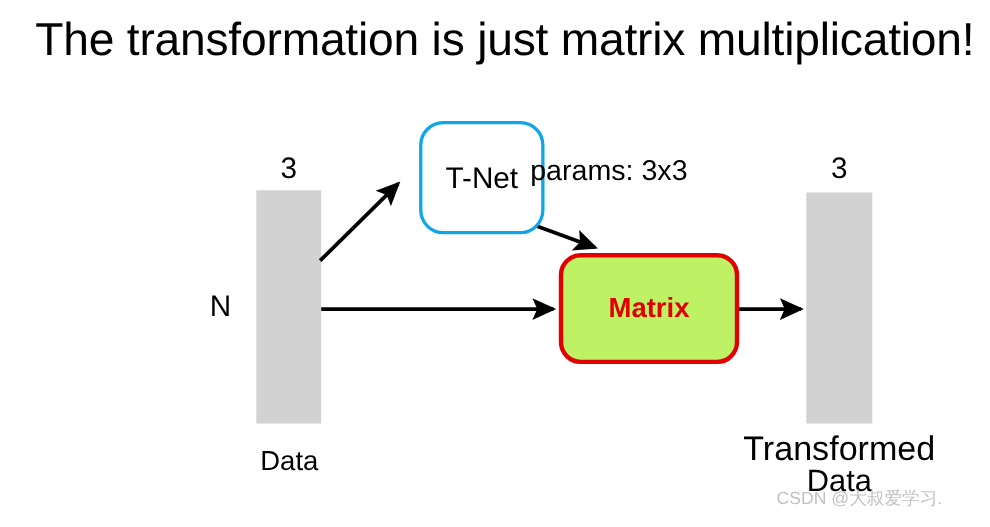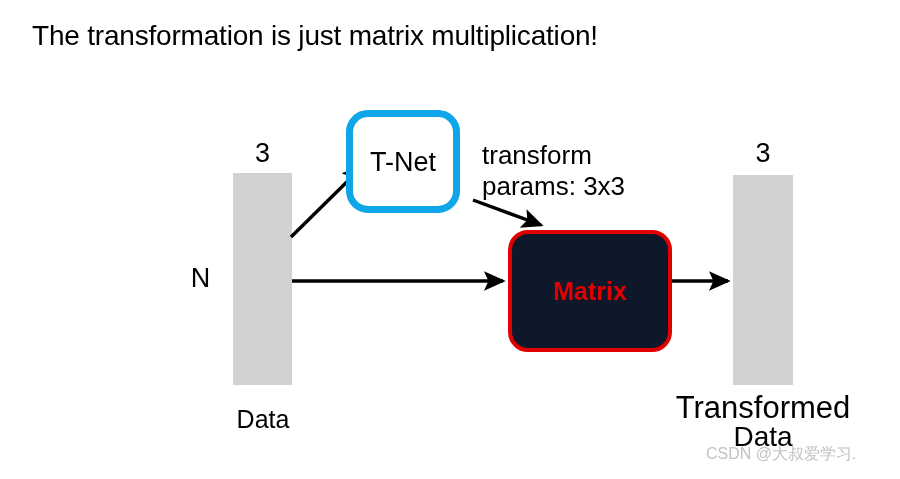--- a/index.html
+++ b/index.html
@@ -17,21 +17,21 @@
     height: 479px;
     background: #ffffff;
     overflow: hidden;
   }
 
   
   .title {
     position: absolute;
     left: 32px;
     top: 16px;
-    font-size: 28px;
+    font-size: 42px;
     line-height: 40px;
     color: #000000;
     white-space: nowrap;
     letter-spacing: -0.2px;
   }
 
   
   .bar {
     position: absolute;
     background: #d2d2d2;
@@ -87,50 +87,50 @@
     left: 673px;
     top: 420px;
     width: 180px;
     font-size: 28px;
     line-height: 33px;
   }
 
   
   #tnet-box {
     position: absolute;
-    left: 346px;
+    left: 381px;
     top: 110px;
     width: 114px;
     height: 103px;
     box-sizing: border-box;
-    border: 7px solid #0ea5e9;
+    border: 3px solid #0ea5e9;
     border-radius: 22px;
     background: #ffffff;
     display: flex;
     align-items: center;
     justify-content: center;
   }
   #tnet-label {
     font-size: 27px;
     line-height: 30px;
     color: #000000;
     white-space: nowrap;
   }
 
   
   #matmul-box {
     position: absolute;
     left: 508px;
     top: 230px;
     width: 164px;
-    height: 122px;
+    height: 101px;
     box-sizing: border-box;
     border: 4px solid #e10000;
     border-radius: 20px;
-    background: #0f172a;
+    background: #bef264;
     display: flex;
     flex-direction: column;
     align-items: center;
     justify-content: center;
   }
   #matmul-box .mm-line {
     font-size: 25px;
     line-height: 31px;
     font-weight: bold;
     color: #e10000;
@@ -211,21 +211,20 @@
     <g>
       <line x1="671" y1="281" x2="728" y2="281" stroke="#000000" stroke-width="3.4" marker-end="url(#arrowhead)"></line>
     </g>
   </svg>
 
   <div id="tnet-box">
     <span id="tnet-label">T-Net</span>
   </div>
 
   <div id="transform-params">
-    <div class="tp-line">transform</div>
     <div class="tp-line">params: 3x3</div>
   </div>
 
   <div id="matmul-box">
     <span class="mm-line">Matrix</span>
   </div>
 
   <div class="caption" id="caption-data">Data</div>
 
   <div class="caption" id="caption-transformed">Transformed</div>

